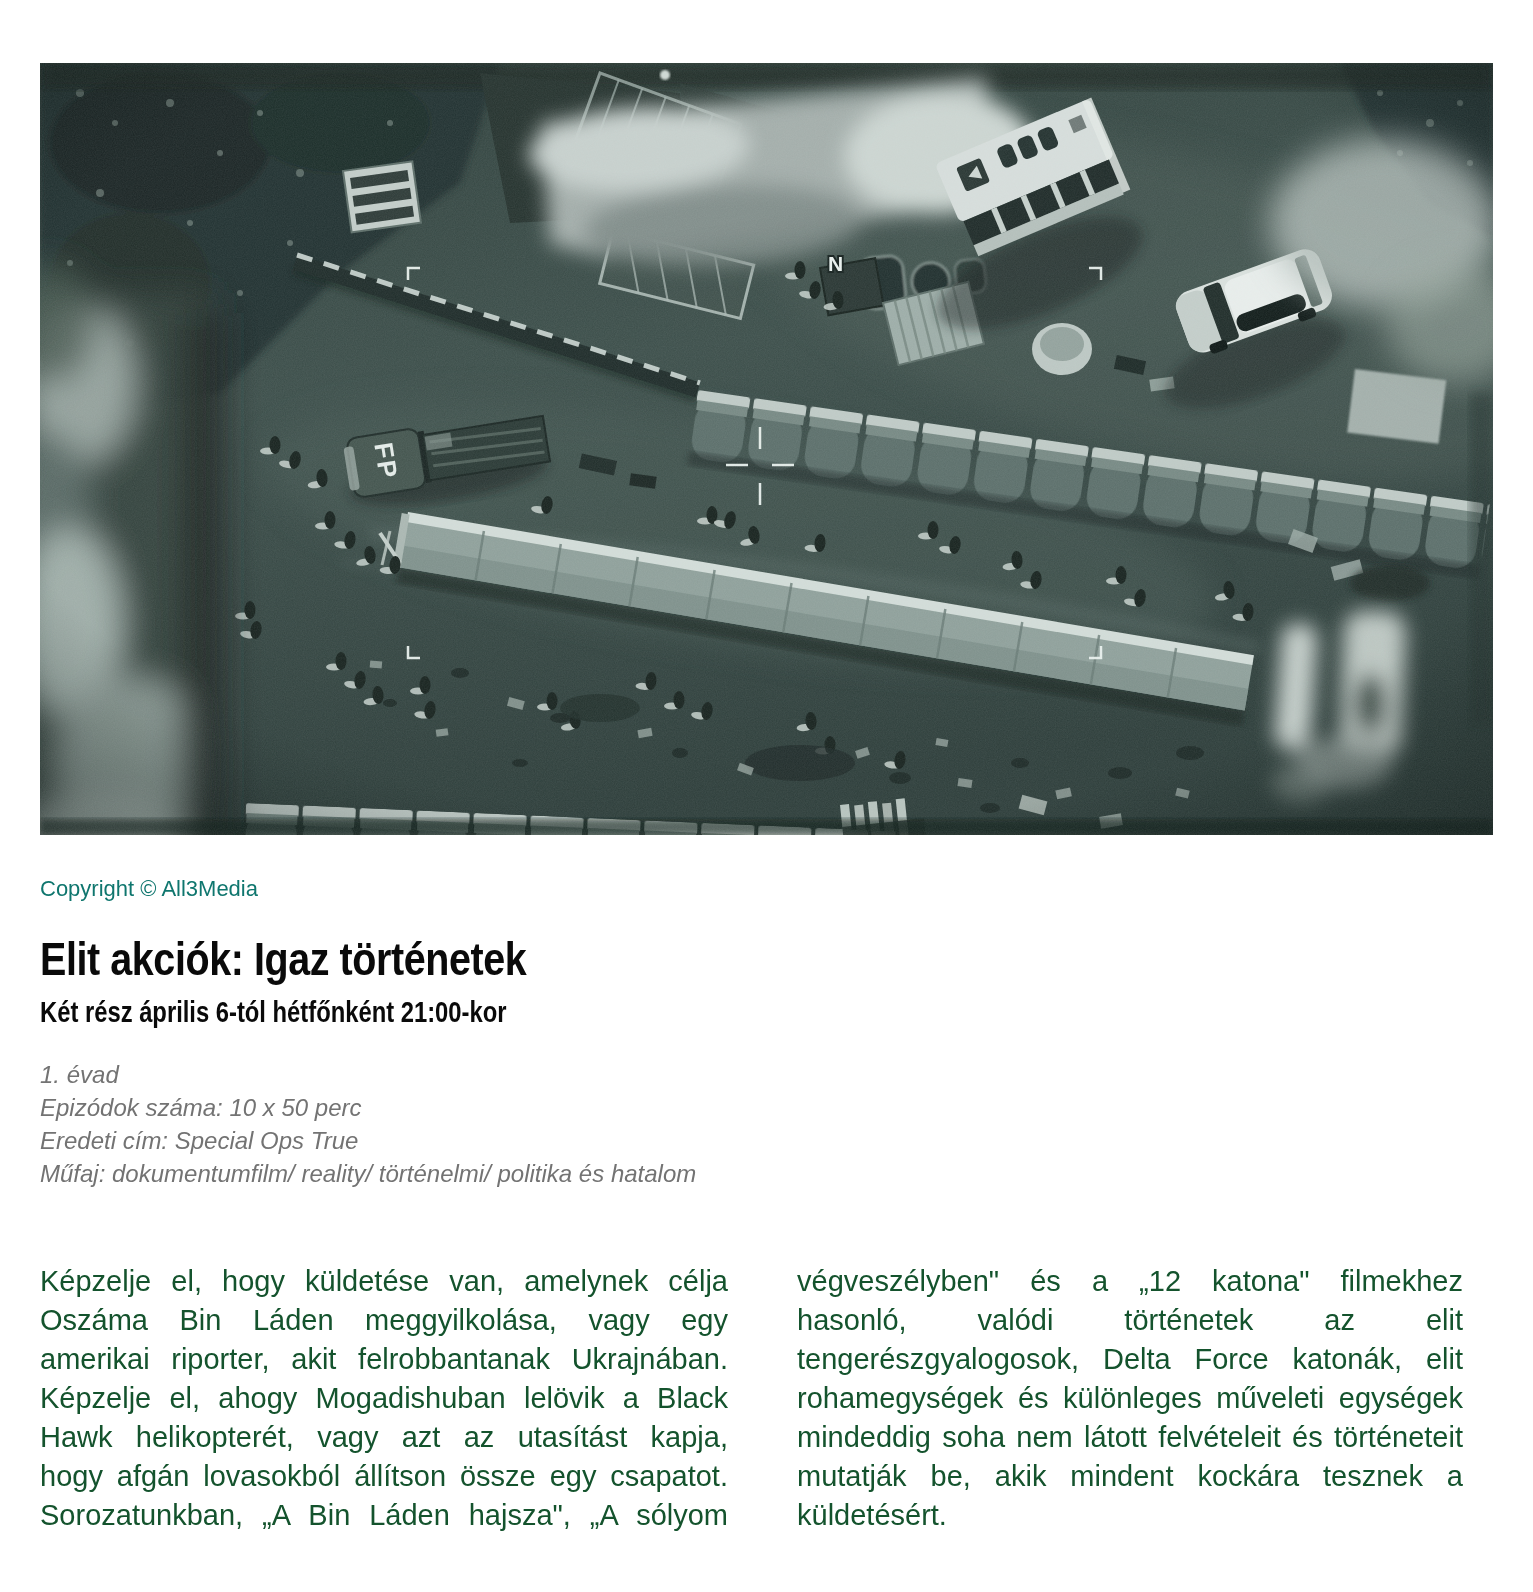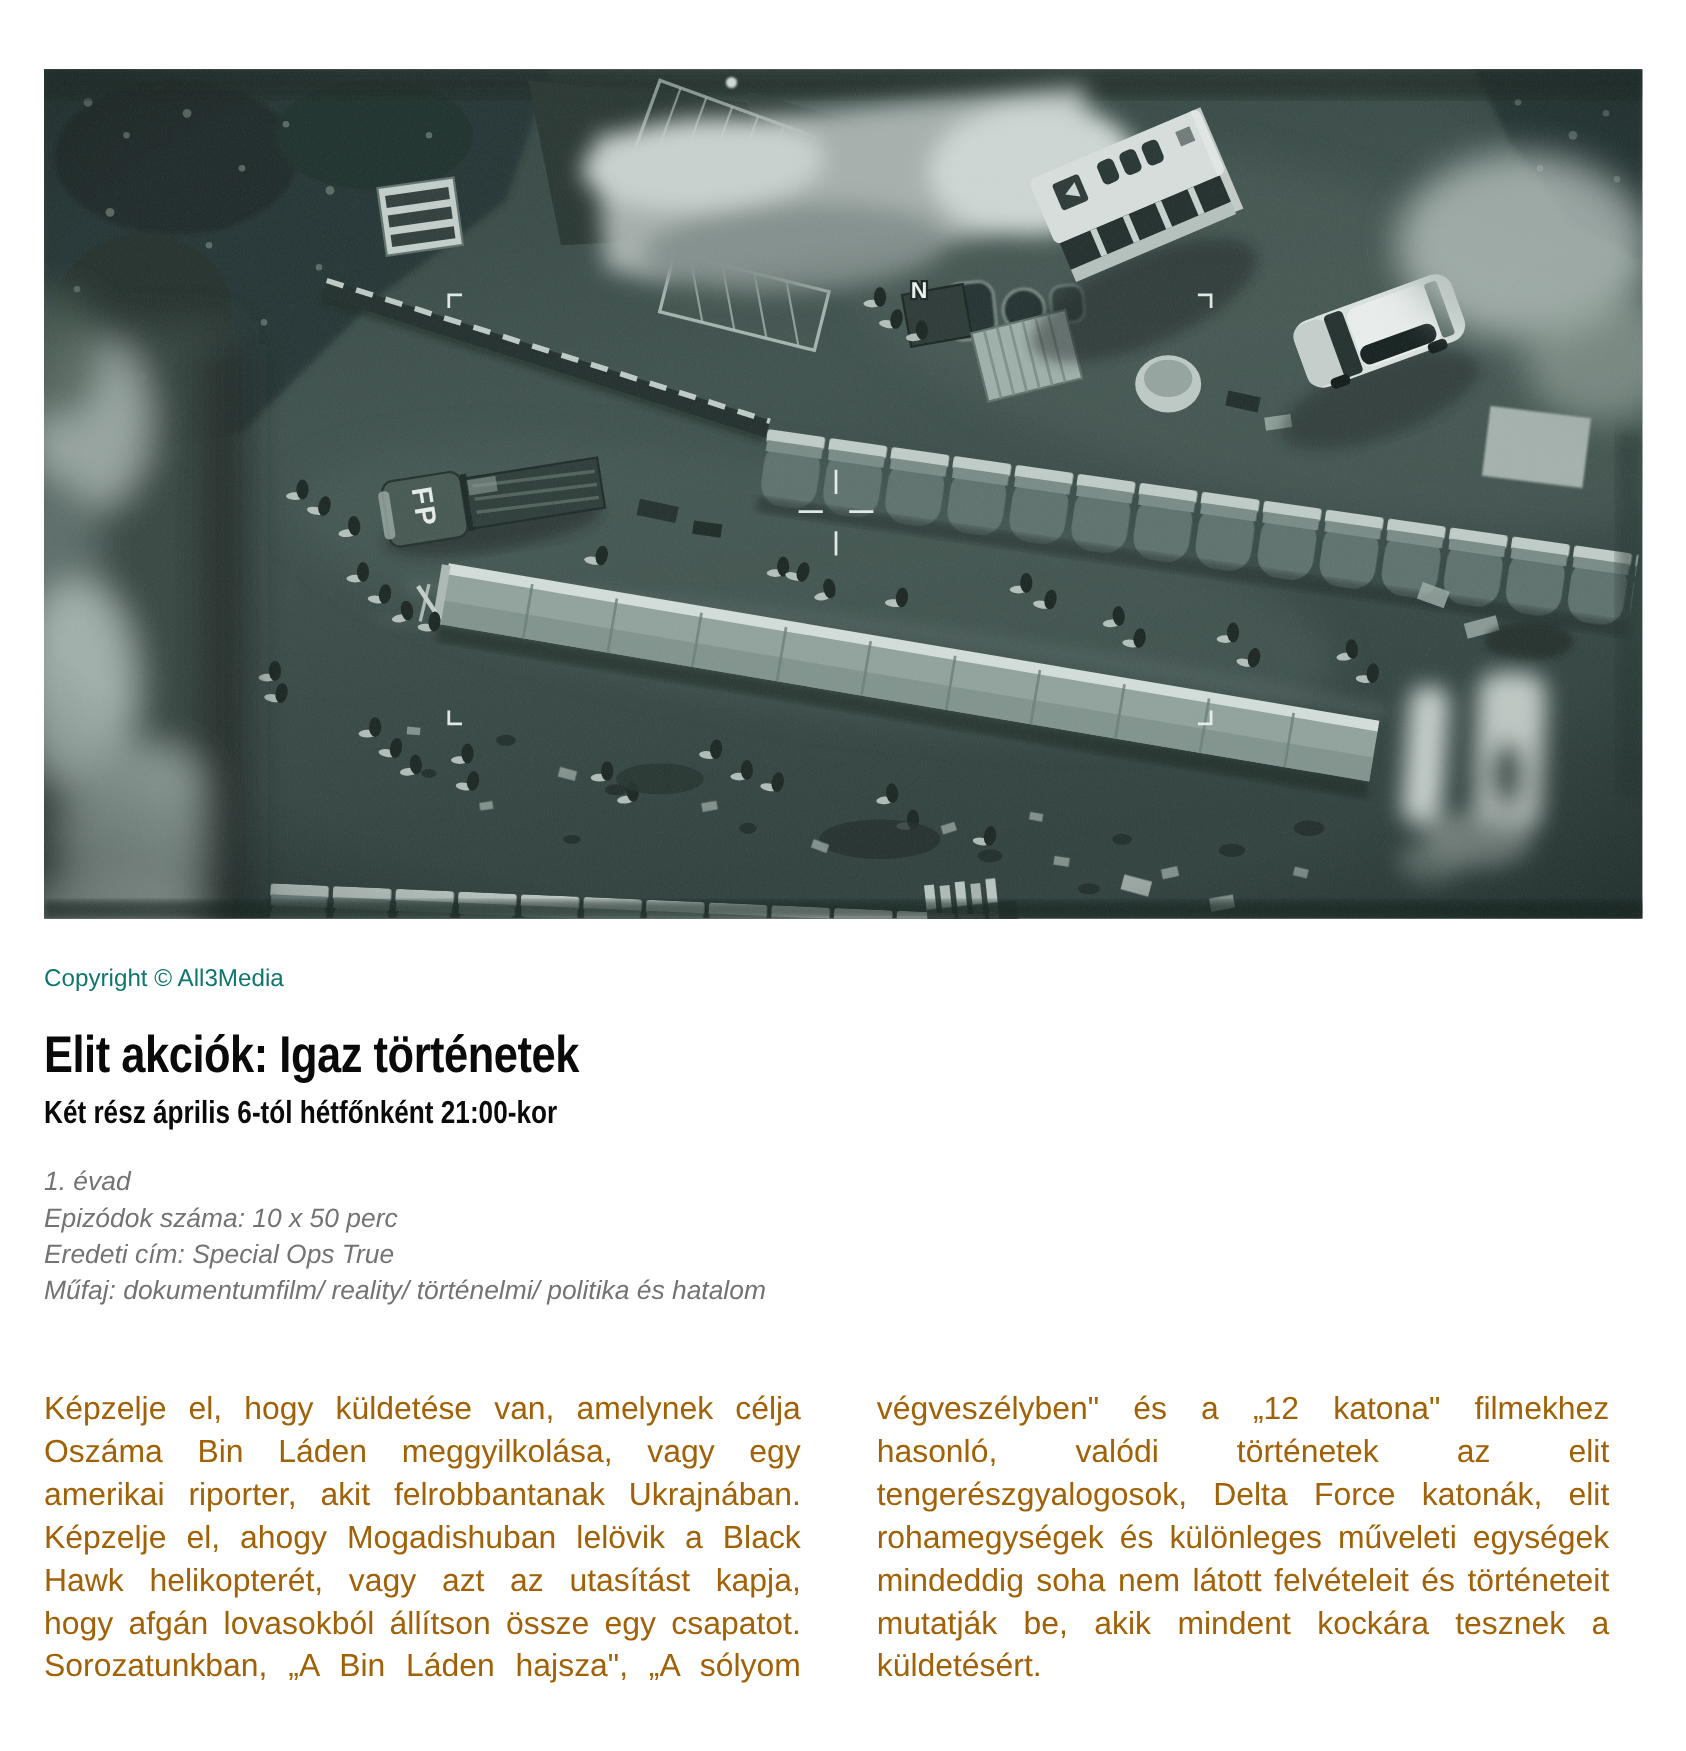--- a/index.html
+++ b/index.html
@@ -11,21 +11,21 @@
   .copyright{position:absolute;left:40px;top:876px;font-size:22px;color:#0f766e;}
 
   .title{position:absolute;left:40px;top:931px;margin:0;font-size:47px;font-weight:700;
          letter-spacing:-.5px;transform:scaleX(.84);transform-origin:0 0;white-space:nowrap;color:#0a0a0a;}
   .subtitle{position:absolute;left:40px;top:996px;margin:0;font-size:29px;font-weight:700;
          transform:scaleX(.82);transform-origin:0 0;white-space:nowrap;color:#0a0a0a;}
 
   .details{position:absolute;left:40px;top:1038px;font-style:italic;font-size:24px;line-height:33px;color:#737373;margin-top:20px;}
 
   .body-col{position:absolute;top:1262px;font-size:29px;line-height:39px;text-align:justify;
-            color:#a16207;word-spacing:3px;}
+            color:#14532d;word-spacing:3px;}
   .col-left{left:40px;width:688px;text-align-last:justify;}
   .col-right{left:797px;width:666px;}
 </style>
 </head>
 <body>
 
 <div class="page">
 
   <figure class="photo">
     <svg viewBox="0 0 1453 772" xmlns="http://www.w3.org/2000/svg">

